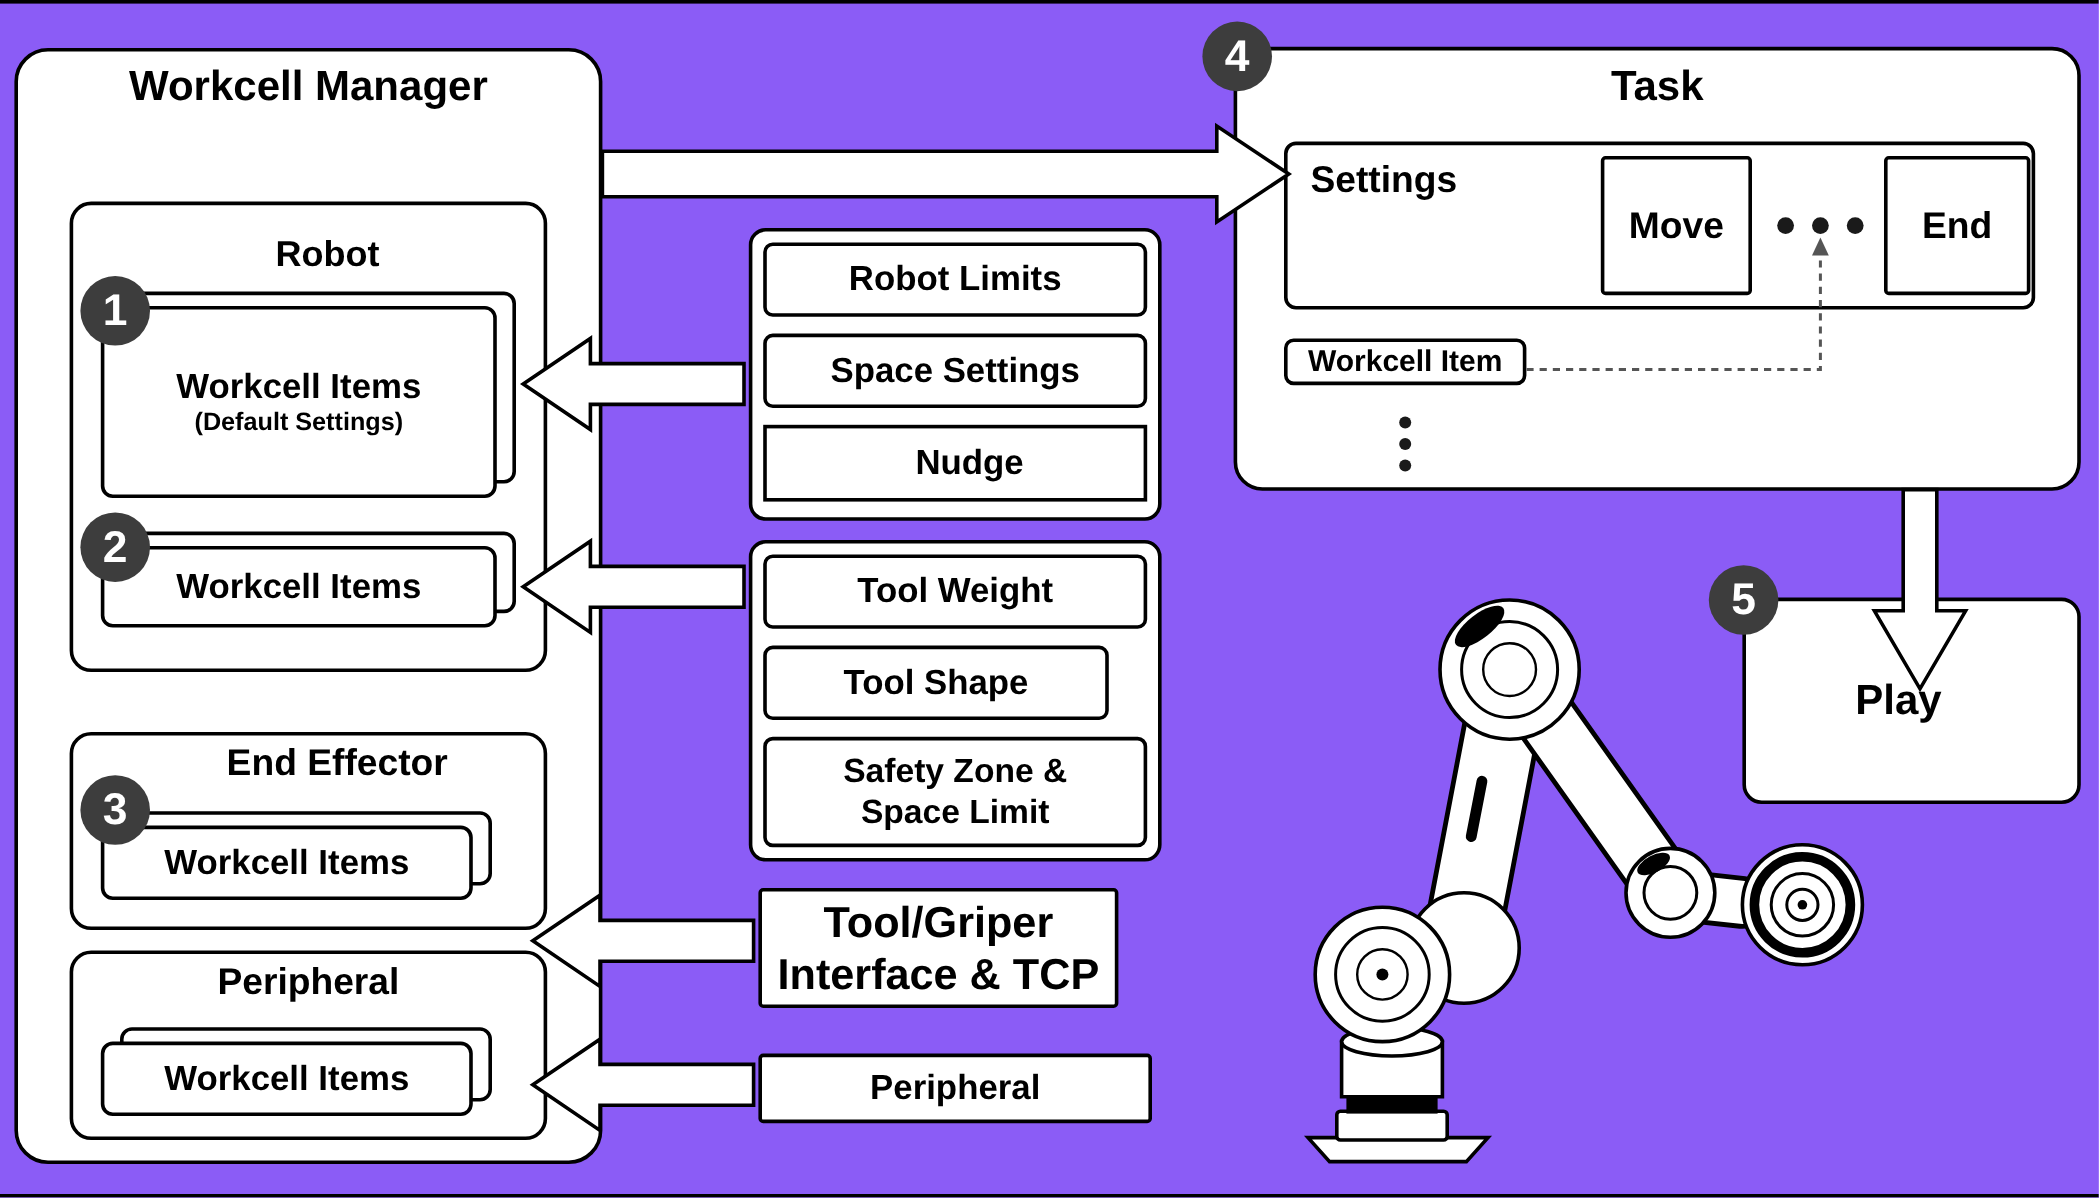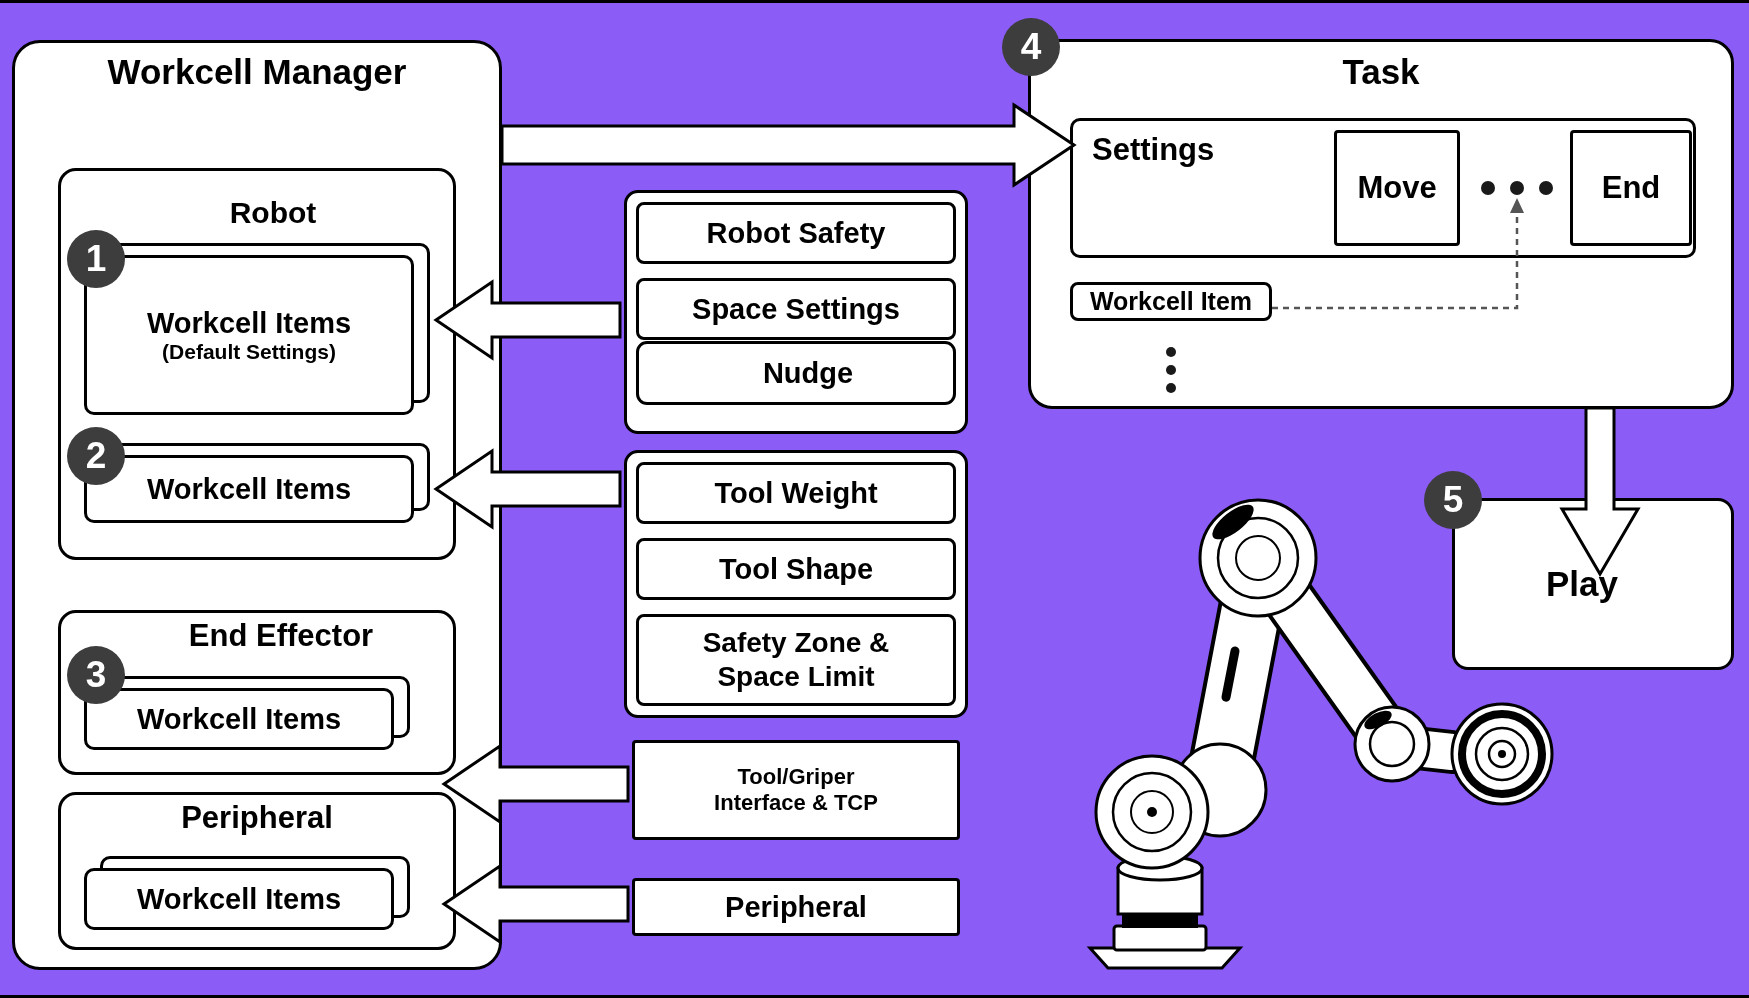--- a/index.html
+++ b/index.html
@@ -55,42 +55,42 @@
 
   <div class="box" style="left:58px;top:792px;width:398px;height:158px;border-radius:18px;"></div>
   <div class="label" style="left:58px;top:800px;width:398px;font-size:31px;">Peripheral</div>
   <div class="stack-back" style="left:100px;top:856px;width:310px;height:62px;"></div>
   <div class="stack-front center" style="left:84px;top:868px;width:310px;height:62px;">
     <span style="font-size:29px;">Workcell Items</span>
   </div>
 
   <div class="box" style="left:624px;top:190px;width:344px;height:244px;border-radius:14px;"></div>
   <div class="box center" style="left:636px;top:202px;width:320px;height:62px;border-radius:8px;font-size:29px;">
-    <span>Robot Safety</span>
+    <span>Robot Limits</span>
   </div>
   <div class="box center" style="left:636px;top:278px;width:320px;height:62px;border-radius:8px;font-size:29px;">
     <span>Space Settings</span>
   </div>
-  <div class="box center" style="left:636px;top:341px;width:320px;height:64px;border-radius:11px;font-size:29px;padding-left:24px;">
+  <div class="box center" style="left:636px;top:354px;width:320px;height:64px;border-radius:0;font-size:29px;padding-left:24px;">
     <span>Nudge</span>
   </div>
 
   <div class="box" style="left:624px;top:450px;width:344px;height:268px;border-radius:14px;"></div>
   <div class="box center" style="left:636px;top:462px;width:320px;height:62px;border-radius:8px;font-size:29px;">
     <span>Tool Weight</span>
   </div>
-  <div class="box center" style="left:636px;top:538px;width:320px;height:62px;border-radius:8px;font-size:29px;">
+  <div class="box center" style="left:636px;top:538px;width:288px;height:62px;border-radius:8px;font-size:29px;">
     <span>Tool Shape</span>
   </div>
   <div class="box center" style="left:636px;top:614px;width:320px;height:92px;border-radius:8px;font-size:28px;line-height:1.2;">
     <span>Safety Zone &amp;</span>
     <span>Space Limit</span>
   </div>
 
-  <div class="box center" style="left:632px;top:740px;width:328px;height:100px;border-radius:4px;font-size:22px;line-height:1.2;">
+  <div class="box center" style="left:632px;top:740px;width:300px;height:100px;border-radius:4px;font-size:36px;line-height:1.2;">
     <span>Tool/Griper</span>
     <span>Interface &amp; TCP</span>
   </div>
 
   <div class="box center" style="left:632px;top:878px;width:328px;height:58px;border-radius:4px;font-size:29px;">
     <span>Peripheral</span>
   </div>
 
   <svg class="arrow" style="left:432px;top:276px;" width="192" height="88">
     <polygon points="4,44 60,6 60,27 188,27 188,61 60,61 60,82" fill="#fff" stroke="#000" stroke-width="3"></polygon>

